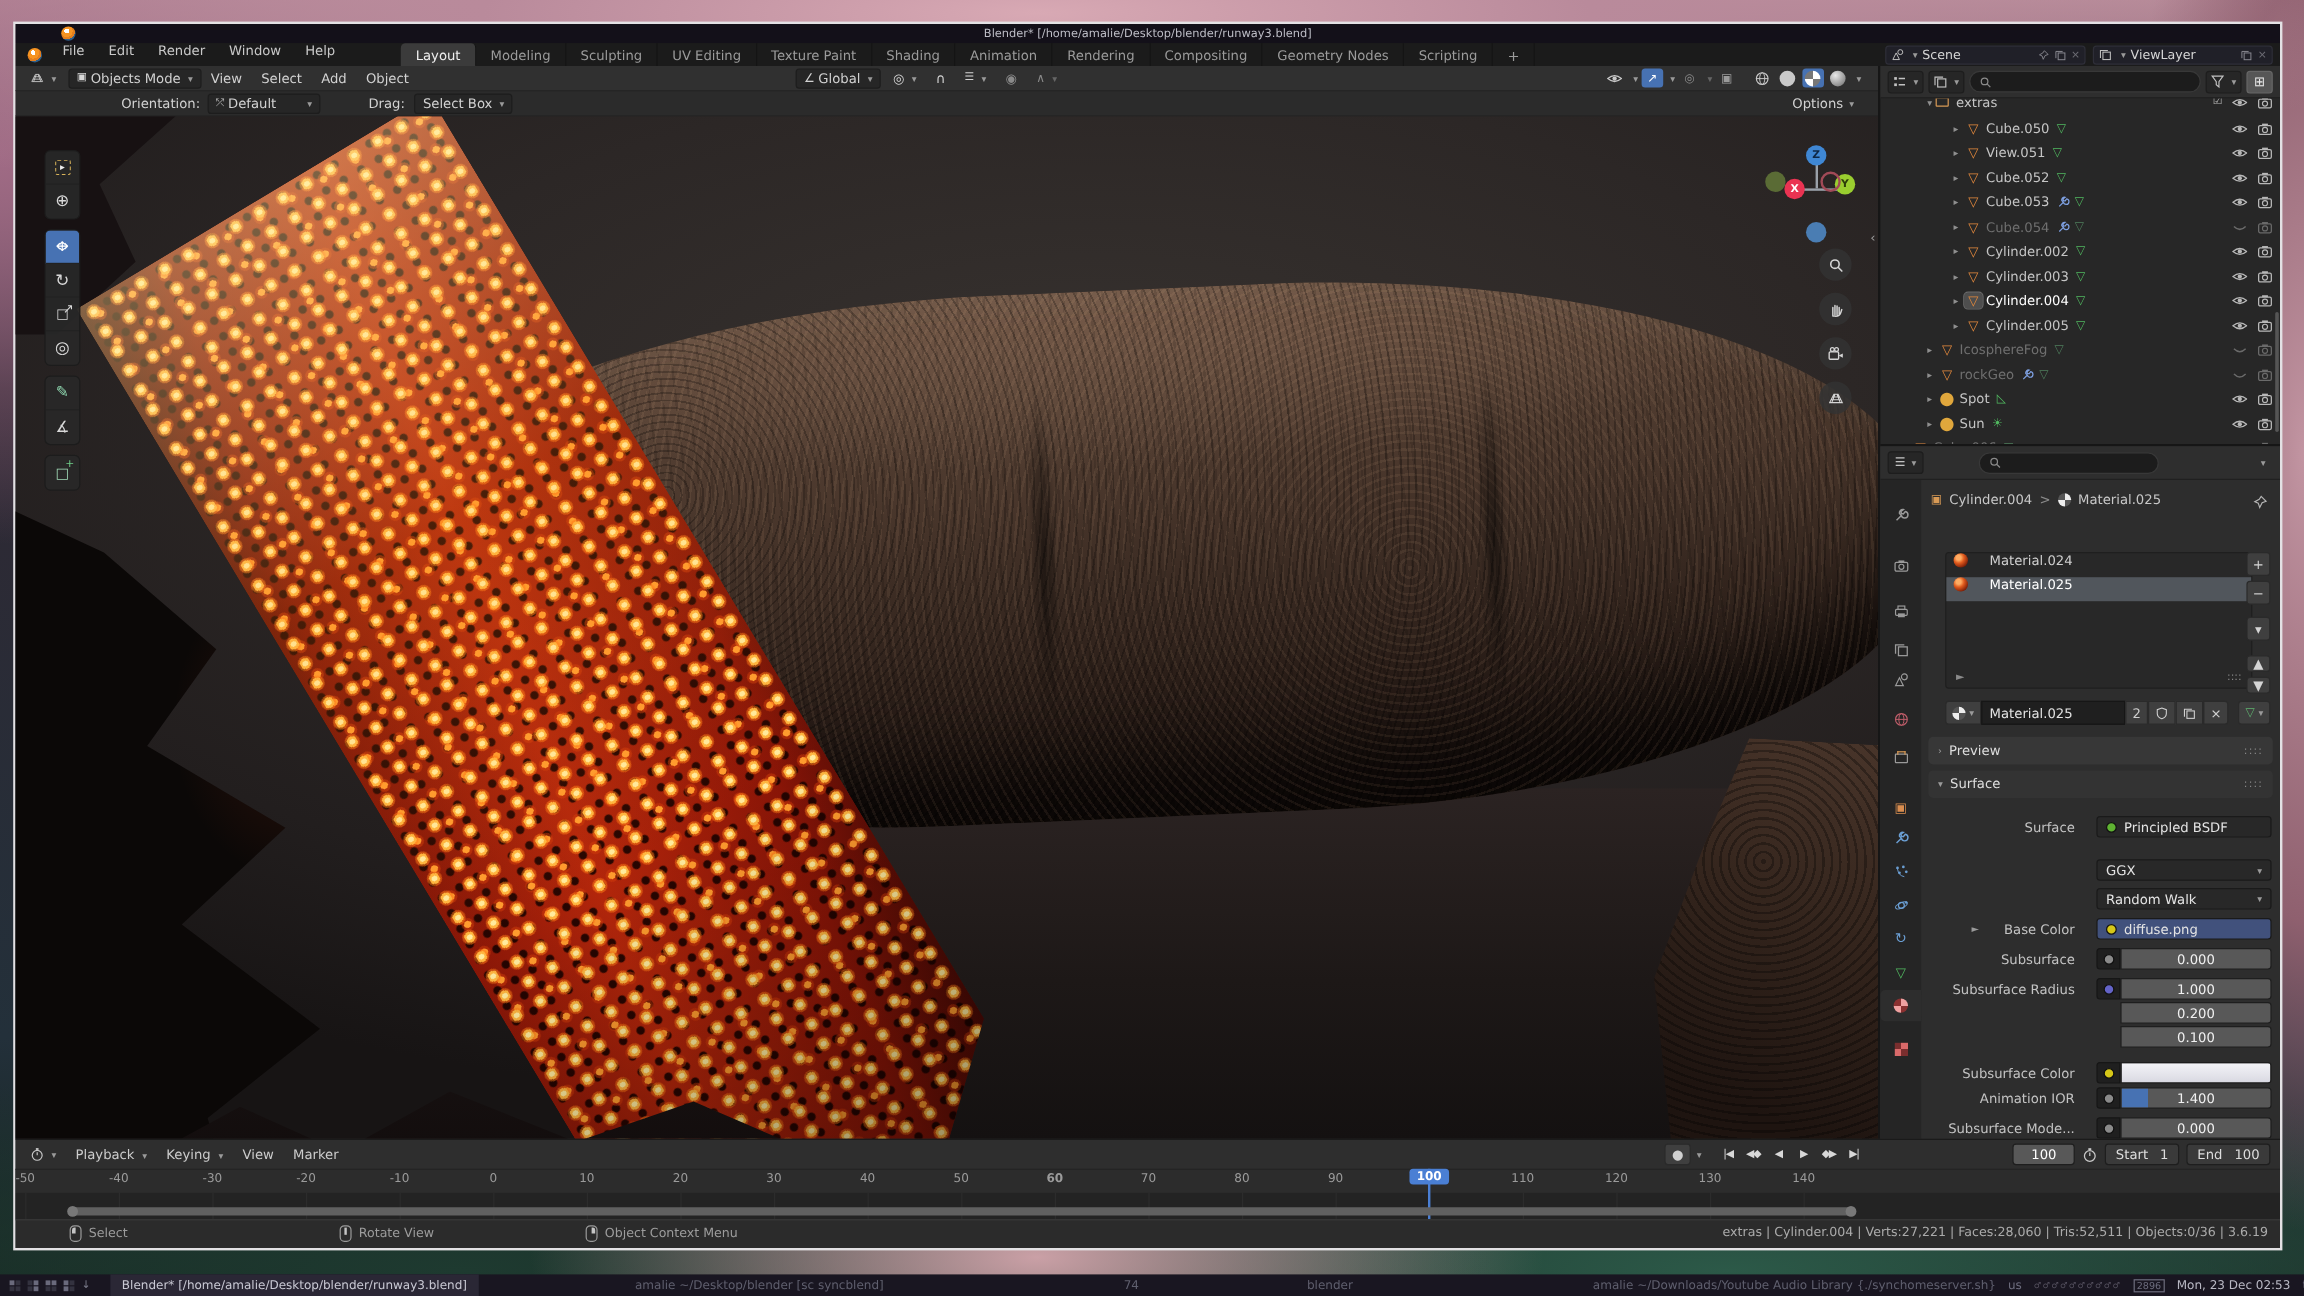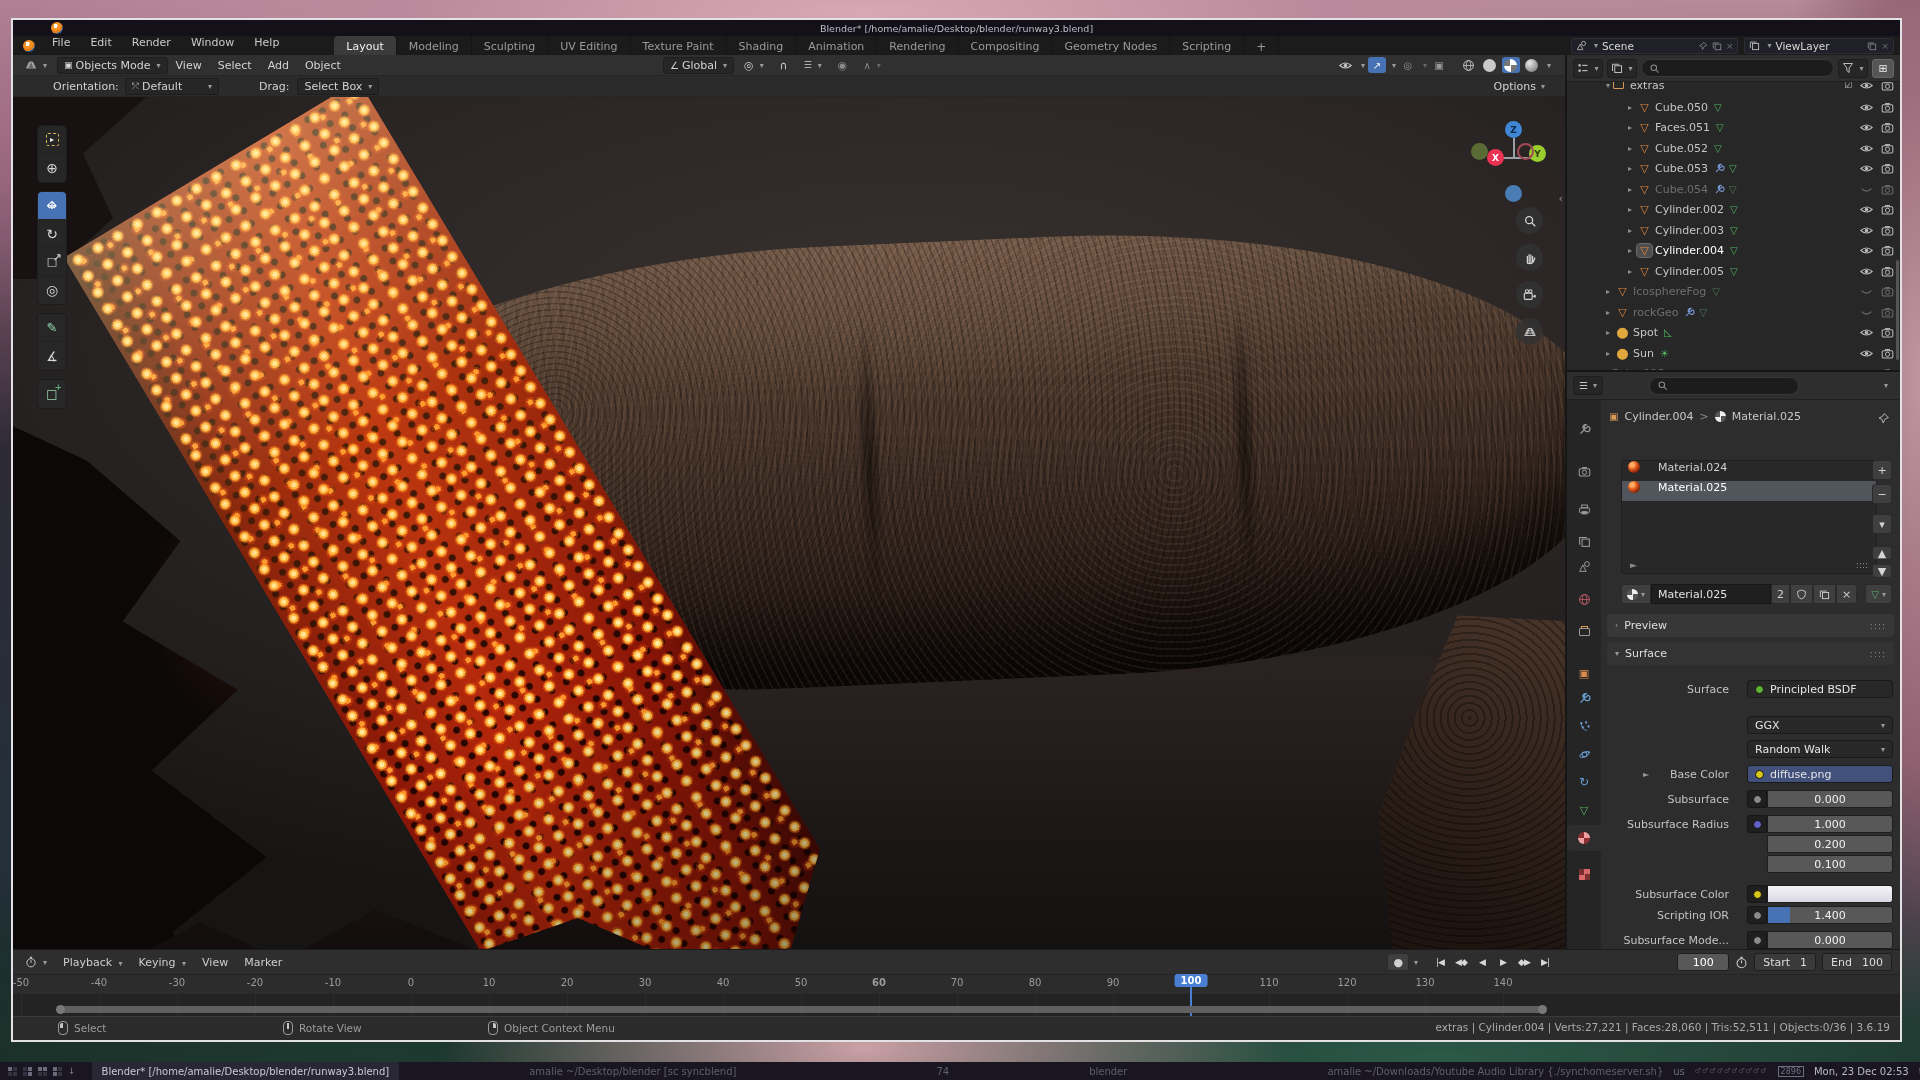--- a/index.html
+++ b/index.html
@@ -443,21 +443,21 @@
               <span class="sph" style="background:conic-gradient(#fff 0 25%, #777 25% 50%, #fff 50% 75%, #777 75%)"></span>
             </span>
           <span class="iconbox">
               <span class="sph" style="background:radial-gradient(circle at 35% 30%, #e8e8e8, #6a6a6a)"></span>
             </span>
           <span class="chev">▾</span>
         </span>
       </div>
 
       <div class="hrow" style="background:#2b2b2b">
-        <span style="margin-left:40px">Orientation:</span>
+        <span style="margin-left:88px">Orientation:</span>
         <span class="hbtn" style="margin-left:6px">
           <span style="font-size:9px;color:#bbb">⤱</span>
           <span style="min-width:60px">Default</span>
             <span class="chev">▾</span>
         </span>
         <span style="margin-left:40px">Drag:</span>
         <span class="hbtn" style="margin-left:8px">
           <span>Select Box</span>
             <span class="chev">▾</span>
         </span>
@@ -612,21 +612,21 @@
                   <use href="#s-eye"></use>
                 </svg>
                 <svg class="i" width="13" height="13" style="color:#b8b8b8">
                   <use href="#s-cam"></use>
                 </svg>
               </span>
             </div>
             <div class="orow" style="top: 35.5px;">
               <span class="exp" style="margin-left:58px">▸</span>
               <span class="oicon " style="color:#e0873c">▽</span>
-     <span class="name" style="color:">Faces.051</span>
+     <span class="name" style="color:">View.051</span>
               <span class="extra" style="color:#51b960">▽</span>
      <span class="rgt">
                 <svg class="i" width="13" height="13" style="color:#b8b8b8">
                   <use href="#s-eye"></use>
                 </svg>
                 <svg class="i" width="13" height="13" style="color:#b8b8b8">
                   <use href="#s-cam"></use>
                 </svg>
               </span>
             </div>
@@ -1028,21 +1028,21 @@
                 </span>
         </div>
               <div class="prow" style="top: 485px; left: 0px; right: 0px;">
                 <span class="plabel">Subsurface Color</span>
                 <span class="sockchip">
                   <span class="dot yellow"></span>
                 </span>
       <span class="colorswatch"></span>
       </div>
               <div class="prow" style="top: 506px; left: 0px; right: 0px;">
-                <span class="plabel">Scripting IOR</span>
+                <span class="plabel">Animation IOR</span>
                 <span class="sockchip">
                   <span class="dot "></span>
                 </span>
       <span class="vfield">
                   <span class="fill" style="width:18%"></span>
                   <span>1.400</span>
                 </span>
       </div>
               <div class="prow" style="top: 531px; left: 0px; right: 0px;">
                 <span class="plabel">Subsurface Mode...</span>

